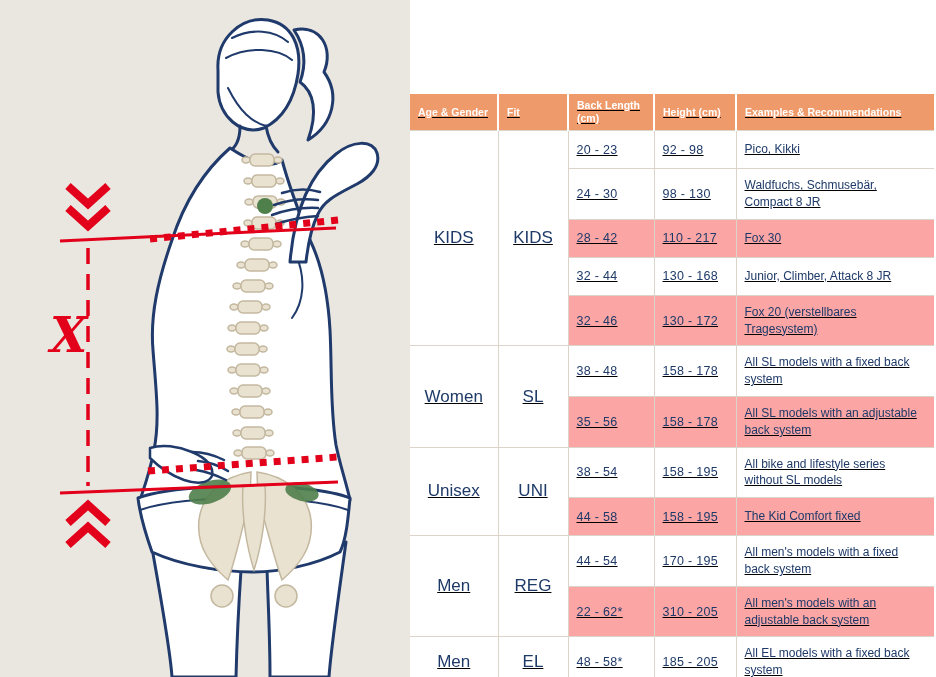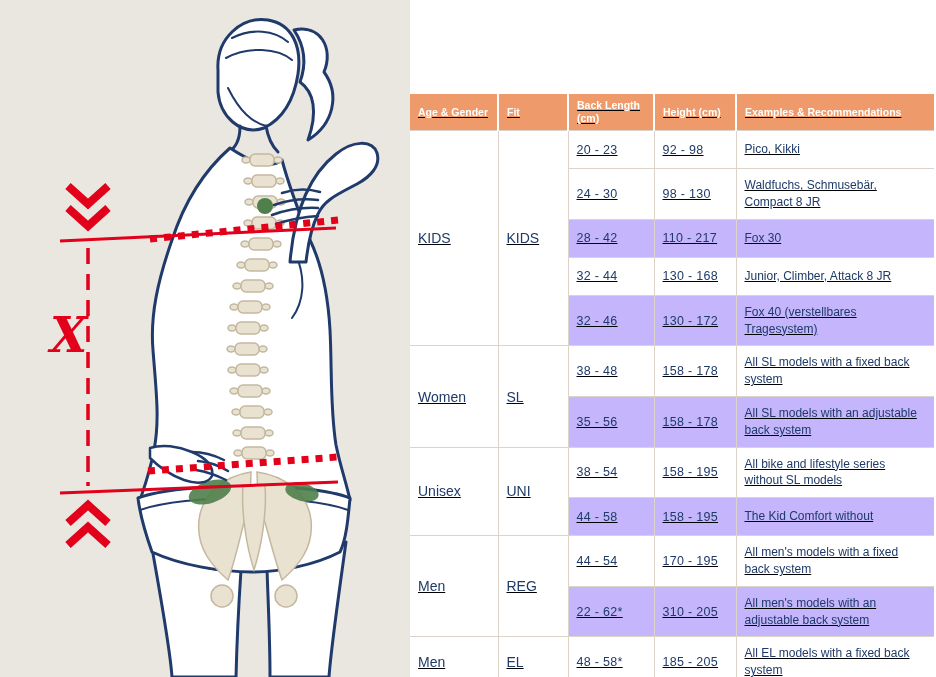--- a/index.html
+++ b/index.html
@@ -14,24 +14,24 @@
     text-align:left;vertical-align:middle;padding:5px 8px;line-height:1.25;
     border-right:2px solid #fff;height:26px;
   }
   .size-table th:last-child{border-right:none;}
   .size-table td{
     color:#1E3A68;background:#fff;vertical-align:middle;text-align:left;
     border-top:1px solid #DCD4C8;border-left:1px solid #DCD4C8;padding:8px;
   }
   .size-table td.first-col{border-left:none;}
   .size-table tbody tr:last-child td{border-bottom:1px solid #DCD4C8;}
-  .size-table td.col-name{font-size:14px;font-weight:500;}
+  .size-table td.col-name{font-size:17px;font-weight:500;text-align:center;}
   .size-table td.col-val{font-size:12.5px;letter-spacing:.3px;height:21px;}
   .size-table td.col-ex{font-size:12px;line-height:1.4;font-weight:500;}
-  .size-table tr.hl td.data{background:#c4b5fd;margin-top:20px;}
+  .size-table tr.hl td.data{background:#fca5a5;margin-top:20px;}
 
   svg text.xlabel{font-family:"DejaVu Serif",serif;font-style:italic;font-weight:bold;}
 </style>
 </head>
 <body>
 
 <div class="stage">
 
   <div class="left-panel">
     <svg width="410" height="677" viewBox="0 0 410 677">
@@ -168,21 +168,21 @@
             <td class="data col-ex">Fox 30</td>
           </tr>
           <tr>
             <td class="data col-val">32 - 44</td>
             <td class="data col-val">130 - 168</td>
             <td class="data col-ex">Junior, Climber, Attack 8 JR</td>
           </tr>
           <tr class="hl">
             <td class="data col-val">32 - 46</td>
             <td class="data col-val">130 - 172</td>
-            <td class="data col-ex">Fox 40 (verstellbares Tragesystem)</td>
+            <td class="data col-ex">Fox 20 (verstellbares Tragesystem)</td>
           </tr>
           <tr>
             <td rowspan="2" class="first-col col-name">Women</td>
             <td rowspan="2" class="col-name">SL</td>
             <td class="data col-val">38 - 48</td>
             <td class="data col-val">158 - 178</td>
             <td class="data col-ex">All SL models with a fixed back system</td>
           </tr>
           <tr class="hl">
             <td class="data col-val">35 - 56</td>
@@ -192,21 +192,21 @@
           <tr>
             <td rowspan="2" class="first-col col-name">Unisex</td>
             <td rowspan="2" class="col-name">UNI</td>
             <td class="data col-val">38 - 54</td>
             <td class="data col-val">158 - 195</td>
             <td class="data col-ex">All bike and lifestyle series without SL models</td>
           </tr>
           <tr class="hl">
             <td class="data col-val">44 - 58</td>
             <td class="data col-val">158 - 195</td>
-            <td class="data col-ex">The Kid Comfort without</td>
+            <td class="data col-ex">The Kid Comfort fixed</td>
           </tr>
           <tr>
             <td rowspan="2" class="first-col col-name">Men</td>
             <td rowspan="2" class="col-name">REG</td>
             <td class="data col-val">44 - 54</td>
             <td class="data col-val">170 - 195</td>
             <td class="data col-ex">All men's models with a fixed back system</td>
           </tr>
           <tr class="hl">
             <td class="data col-val">22 - 62*</td>

